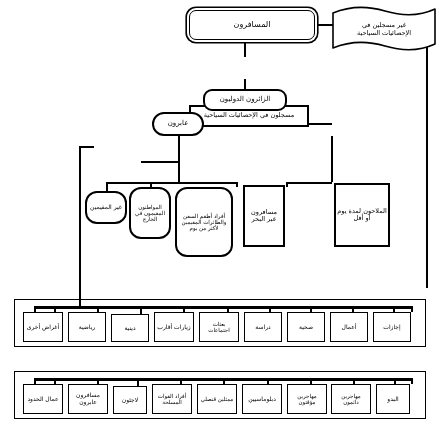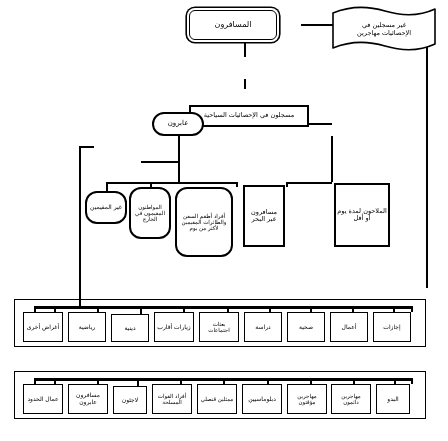--- a/index.html
+++ b/index.html
@@ -80,46 +80,49 @@
   }
   .fs55 { font-size: 5.5px; }
   .fs6  { font-size: 6px; }
   .fs65 { font-size: 6.5px; }
 </style>
 </head>
 <body>
 
 <div id="chart-root">
 
-  <div class="node double double-inner thick" style="left:189px; top:10px; width:88px; height:30px; font-size:8px;border-radius:6px;">
+  <div class="node double double-inner thick" style="left:189px; top:10px; width:126px; height:30px; font-size:8px;">
     <span>المسافرون</span>
   </div>
 
   <div class="ln h" style="left:301px; top:24px; width:36px;"></div>
 
   <div id="banner-wrap" style="left:330px; top:4px; width:108px; height:50px;">
     <svg width="108" height="50" viewBox="0 0 108 50">
       <path d="M3,9 C20,2 38,2 55,7 C72,12 90,12 105,5 L105,40 C90,47 72,47 55,42 C38,37 20,37 3,44 Z" fill="#ffffff" stroke="#000000" stroke-width="1.6" stroke-linejoin="round"></path>
     </svg>
     <div id="banner-text" style="font-size:6.5px;">
       <span>غير مسجلين في</span>
-      <span>الإحصائيات مهاجرين</span>
+      <span>الإحصائيات السياحية</span>
     </div>
   </div>
 
   <div class="ln v" style="left:426px; top:26px; height:262px;"></div>
 
   <div class="ln v" style="left:244px; top:40px; height:17px;"></div>
 
   <div class="node thick" style="left:189px; top:57px; width:120px; height:22px; font-size:6.5px;margin-top:48px;">
     <span>مسجلون في الإحصائيات السياحية</span>
   </div>
 
   <div class="ln v" style="left:244px; top:79px; height:10px;"></div>
 
+  <div class="node rounded thick" style="left:203px; top:89px; width:84px; height:22px; font-size:7px;">
+    <span>الزائرون الدوليون</span>
+  </div>
 
   <div class="ln v" style="left:244px; top:111px; height:12px;"></div>
 
   <div class="ln h" style="left:176px; top:123px; width:154px;"></div>
   <div class="ln v" style="left:176px; top:123px; height:2px;"></div>
   <div class="ln v" style="left:330px; top:123px; height:2px;"></div>
 
   <div class="node round-lg thick" style="left:152px; top:112px; width:52px; height:24px; font-size:7px;">
     <span>عابرون</span>
   </div>

